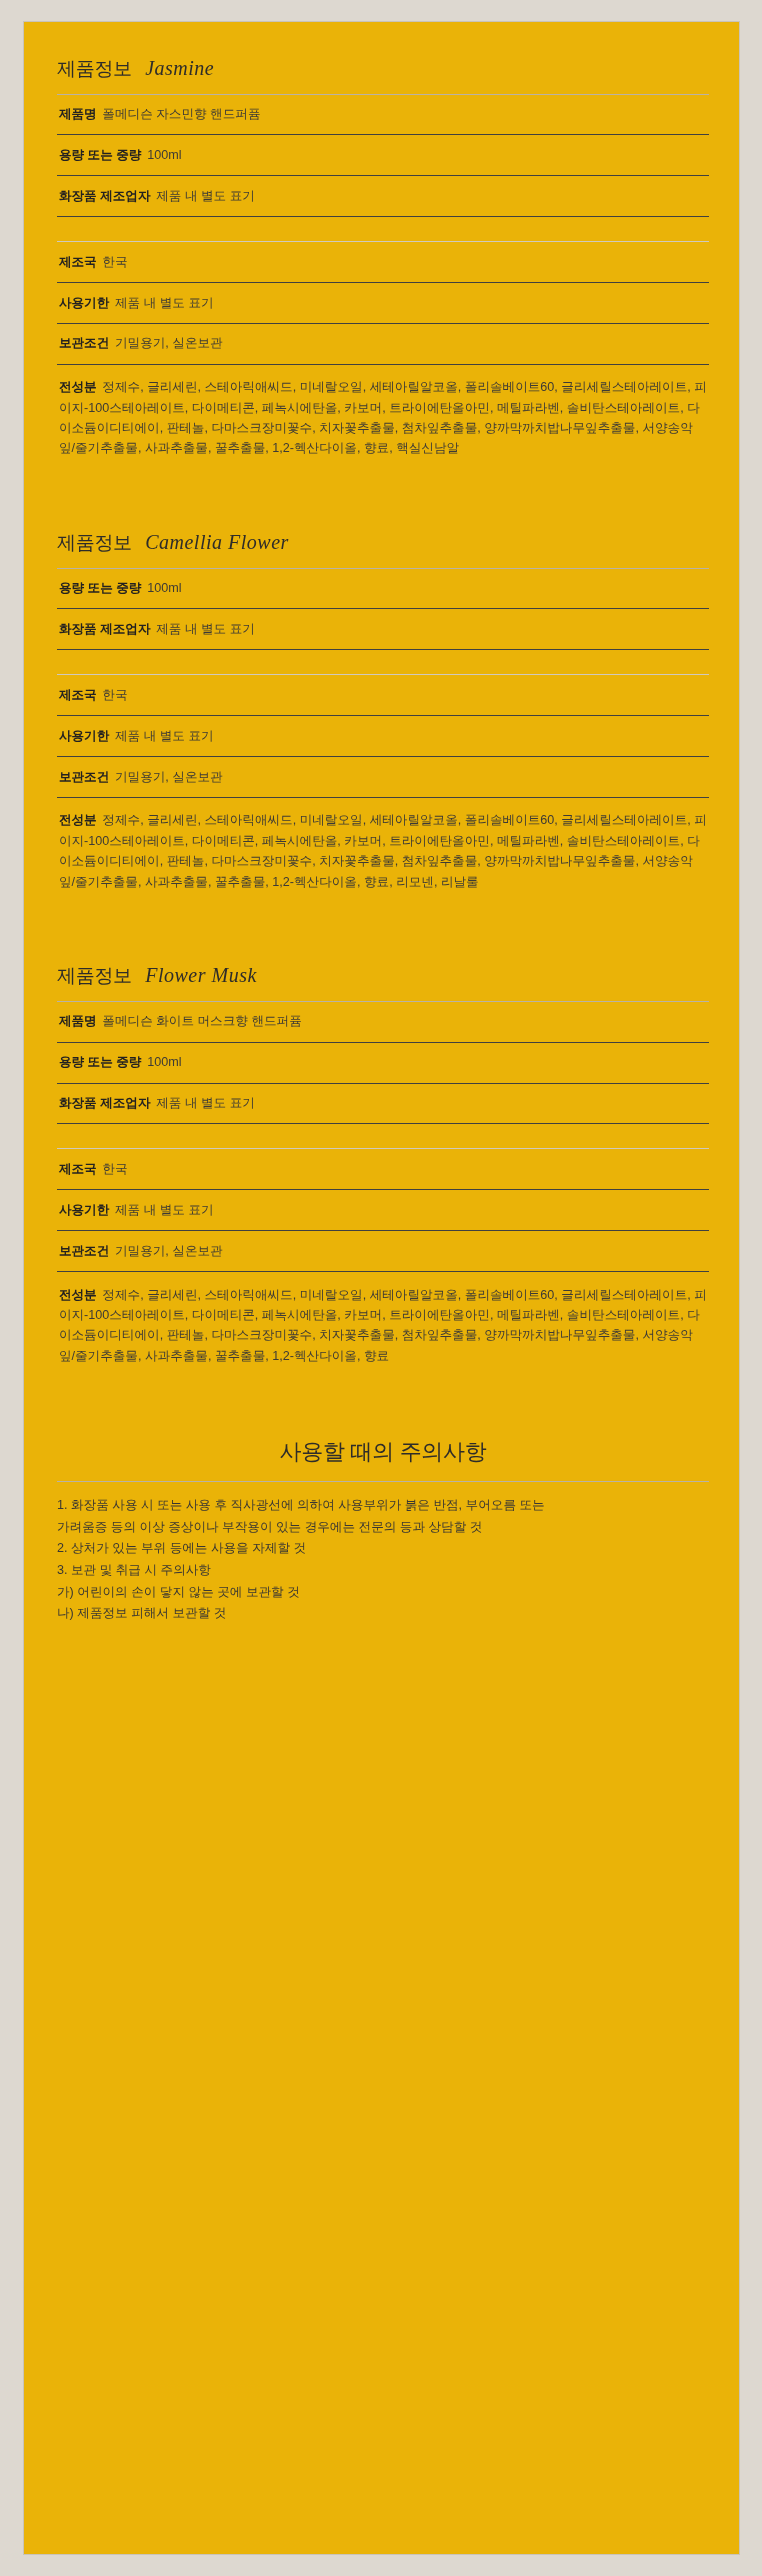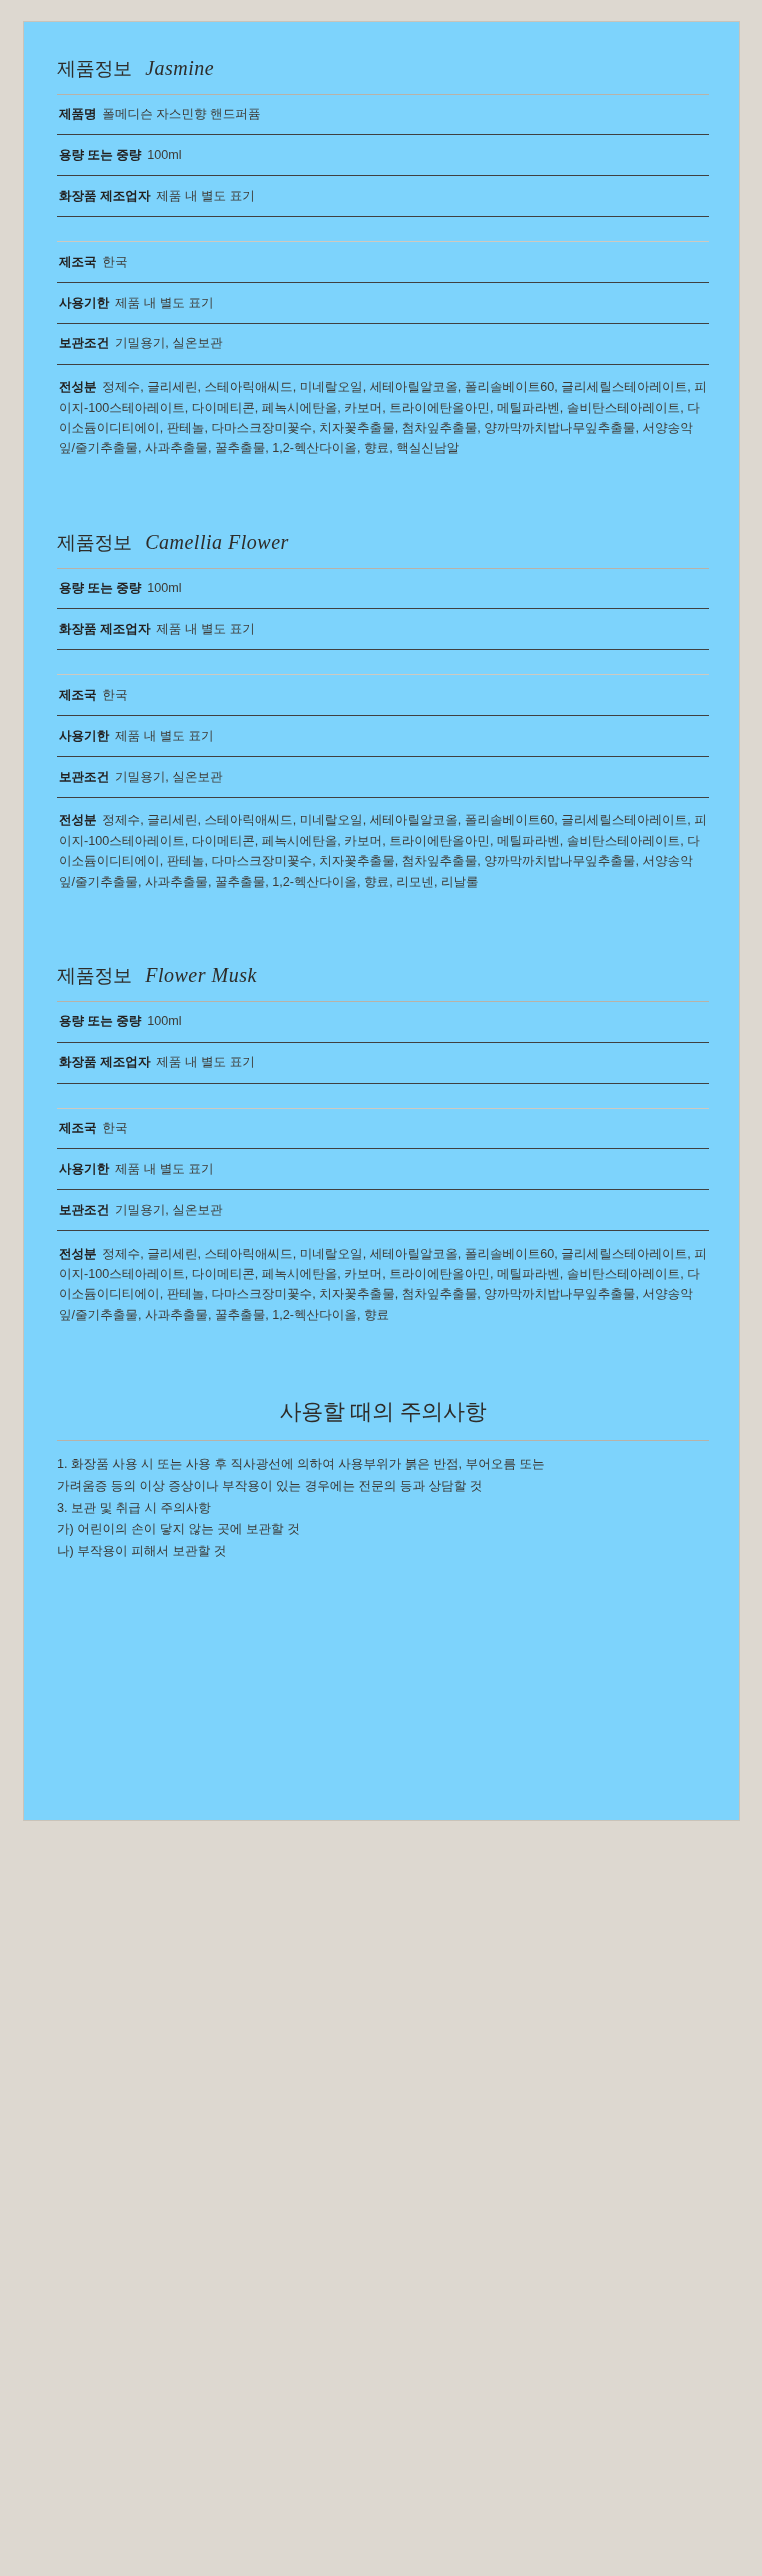--- a/index.html
+++ b/index.html
@@ -14,22 +14,22 @@
     height: 2576px;
     background: #ddd8d0;
     position: relative;
     overflow: hidden;
   }
   .sheet {
     position: absolute;
     left: 23px;
     top: 21px;
     width: 717px;
-    height: 1800px;
-    background: #7dd3fc;
+    height: 2534px;
+    background: #eab308;
     border: 1px solid #c9c3b9;
   }
   .inner {
     position: absolute;
     left: 33px;
     top: 34px;
     width: 652px;
   }
 
   .block { margin-bottom: 56px; }
@@ -173,20 +173,23 @@
         </div>
       </section>
 
       <section class="block">
         <div class="block-head">
           <span class="ko">제품정보</span>
           <span class="en">Flower Musk</span>
         </div>
         <div class="rows">
           <div class="row">
+            <span class="lbl">제품명</span><span class="val">폴메디슨 화이트 머스크향 핸드퍼퓸</span>
+          </div>
+          <div class="row">
             <span class="lbl">용량 또는 중량</span><span class="val">100ml</span>
           </div>
           <div class="row">
             <span class="lbl">화장품 제조업자</span><span class="val">제품 내 별도 표기</span>
           </div>
           <div class="row spacer"></div>
           <div class="row">
             <span class="lbl">제조국</span><span class="val">한국</span>
           </div>
           <div class="row">
@@ -199,22 +202,23 @@
             <span class="lbl">전성분</span><span class="val">정제수, 글리세린, 스테아릭애씨드, 미네랄오일, 세테아릴알코올, 폴리솔베이트60, 글리세릴스테아레이트, 피이지-100스테아레이트, 다이메티콘, 페녹시에탄올, 카보머, 트라이에탄올아민, 메틸파라벤, 솔비탄스테아레이트, 다이소듐이디티에이, 판테놀, 다마스크장미꽃수, 치자꽃추출물, 첨차잎추출물, 양까막까치밥나무잎추출물, 서양송악잎/줄기추출물, 사과추출물, 꿀추출물, 1,2-헥산다이올, 향료</span>
           </div>
         </div>
       </section>
 
       <section class="notice">
         <div class="notice-title">사용할 때의 주의사항</div>
         <div class="notice-body">
           <p>1. 화장품 사용 시 또는 사용 후 직사광선에 의하여 사용부위가 붉은 반점, 부어오름 또는</p>
           <p>가려움증 등의 이상 증상이나 부작용이 있는 경우에는 전문의 등과 상담할 것</p>
+          <p>2. 상처가 있는 부위 등에는 사용을 자제할 것</p>
           <p>3. 보관 및 취급 시 주의사항</p>
           <p>가) 어린이의 손이 닿지 않는 곳에 보관할 것</p>
-          <p>나) 부작용이 피해서 보관할 것</p>
+          <p>나) 제품정보 피해서 보관할 것</p>
         </div>
       </section>
 
     </div>
   </div>
 </div>
 
 
 </body></html>

